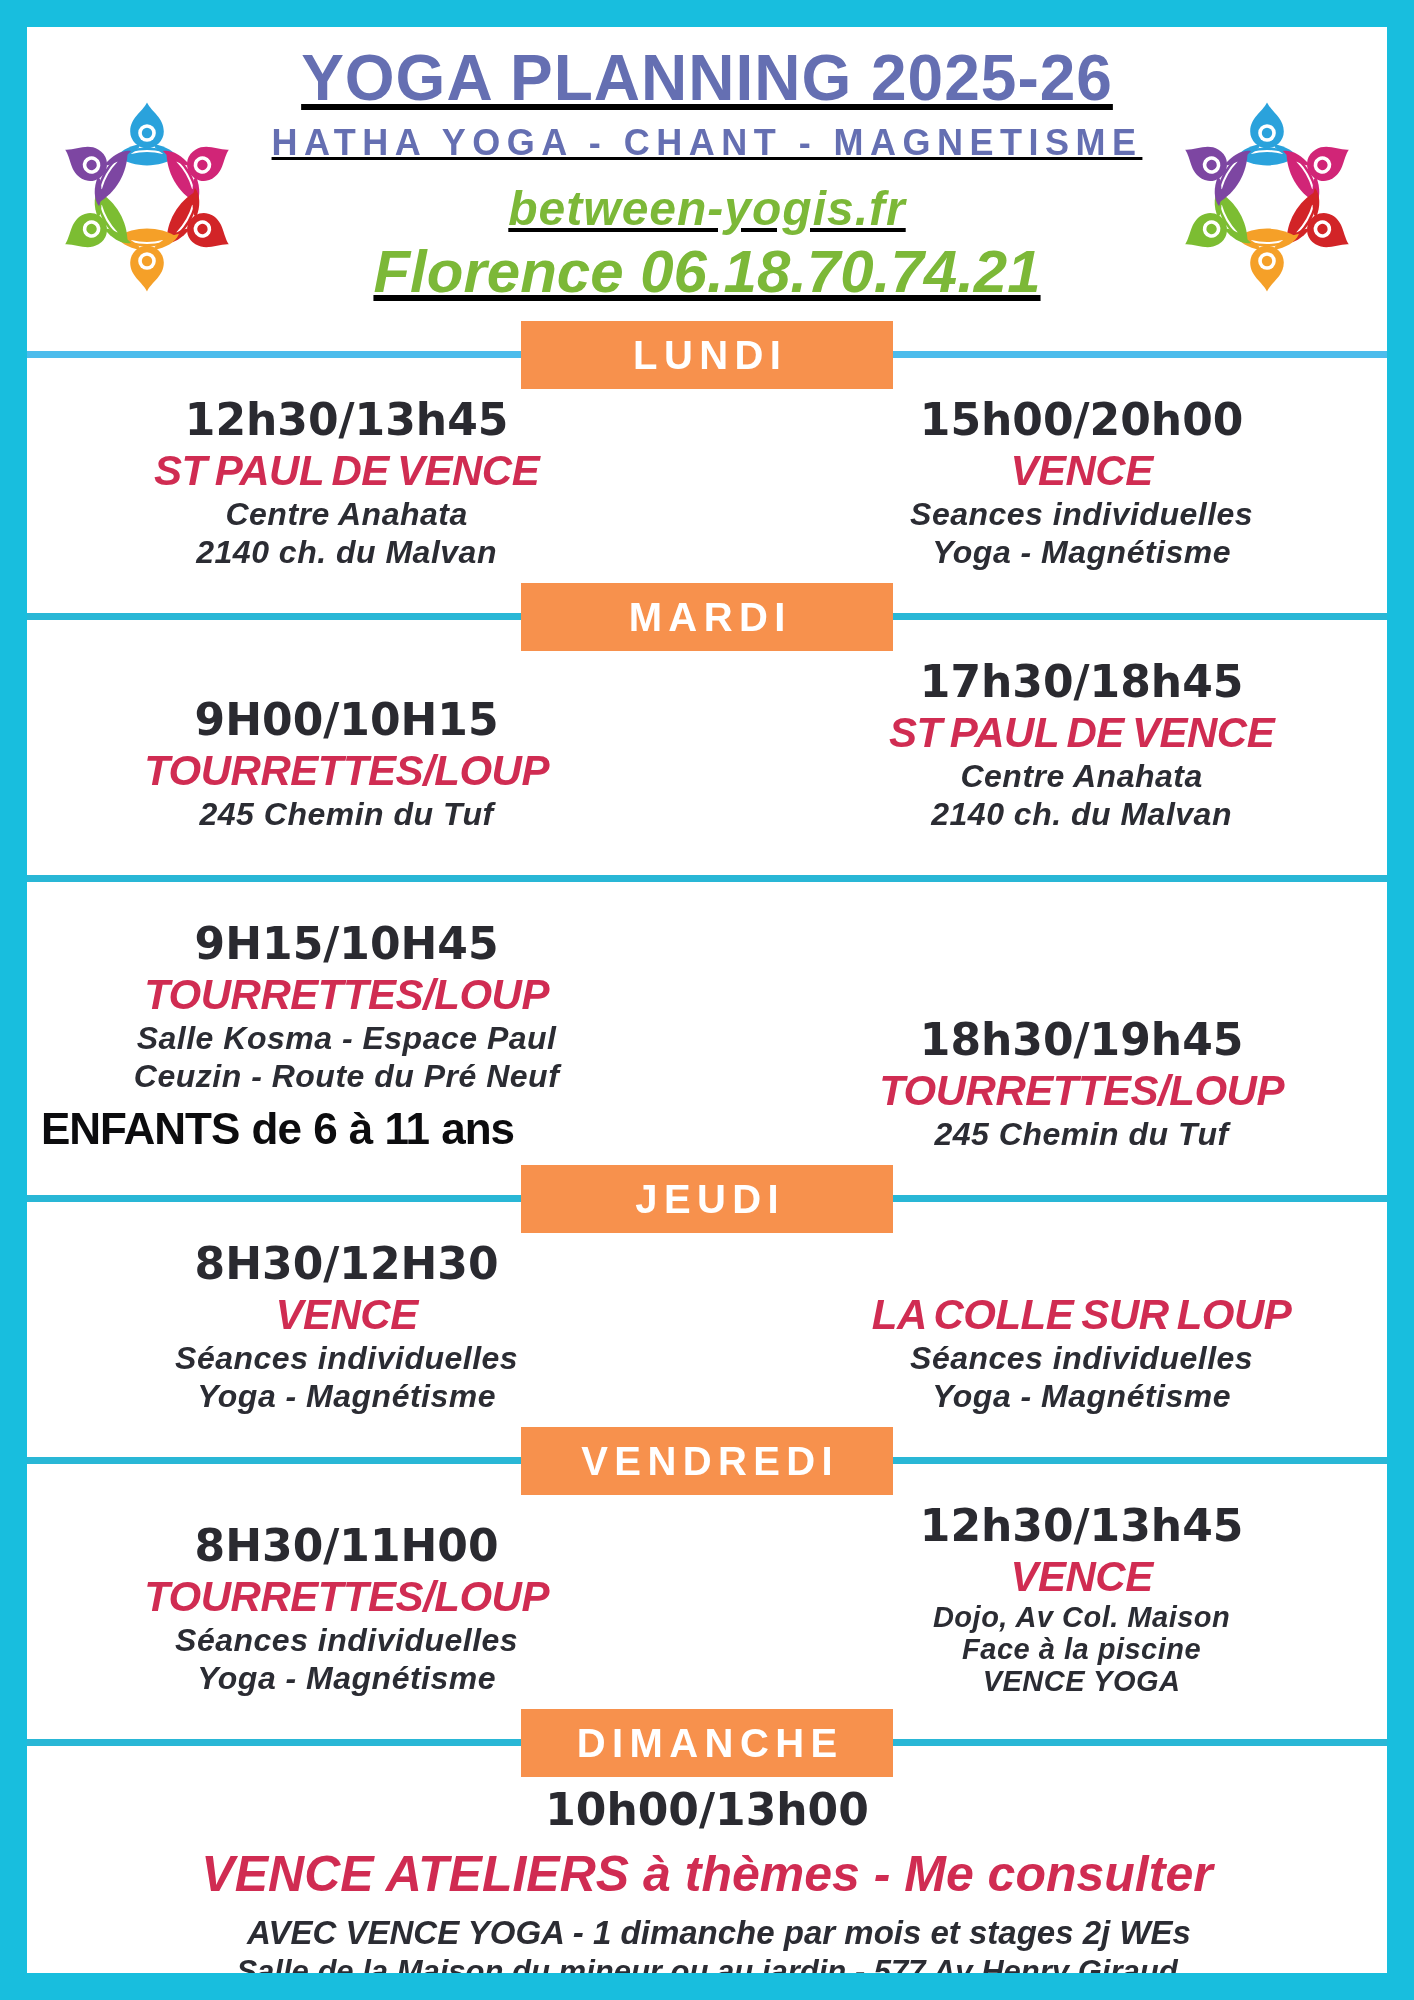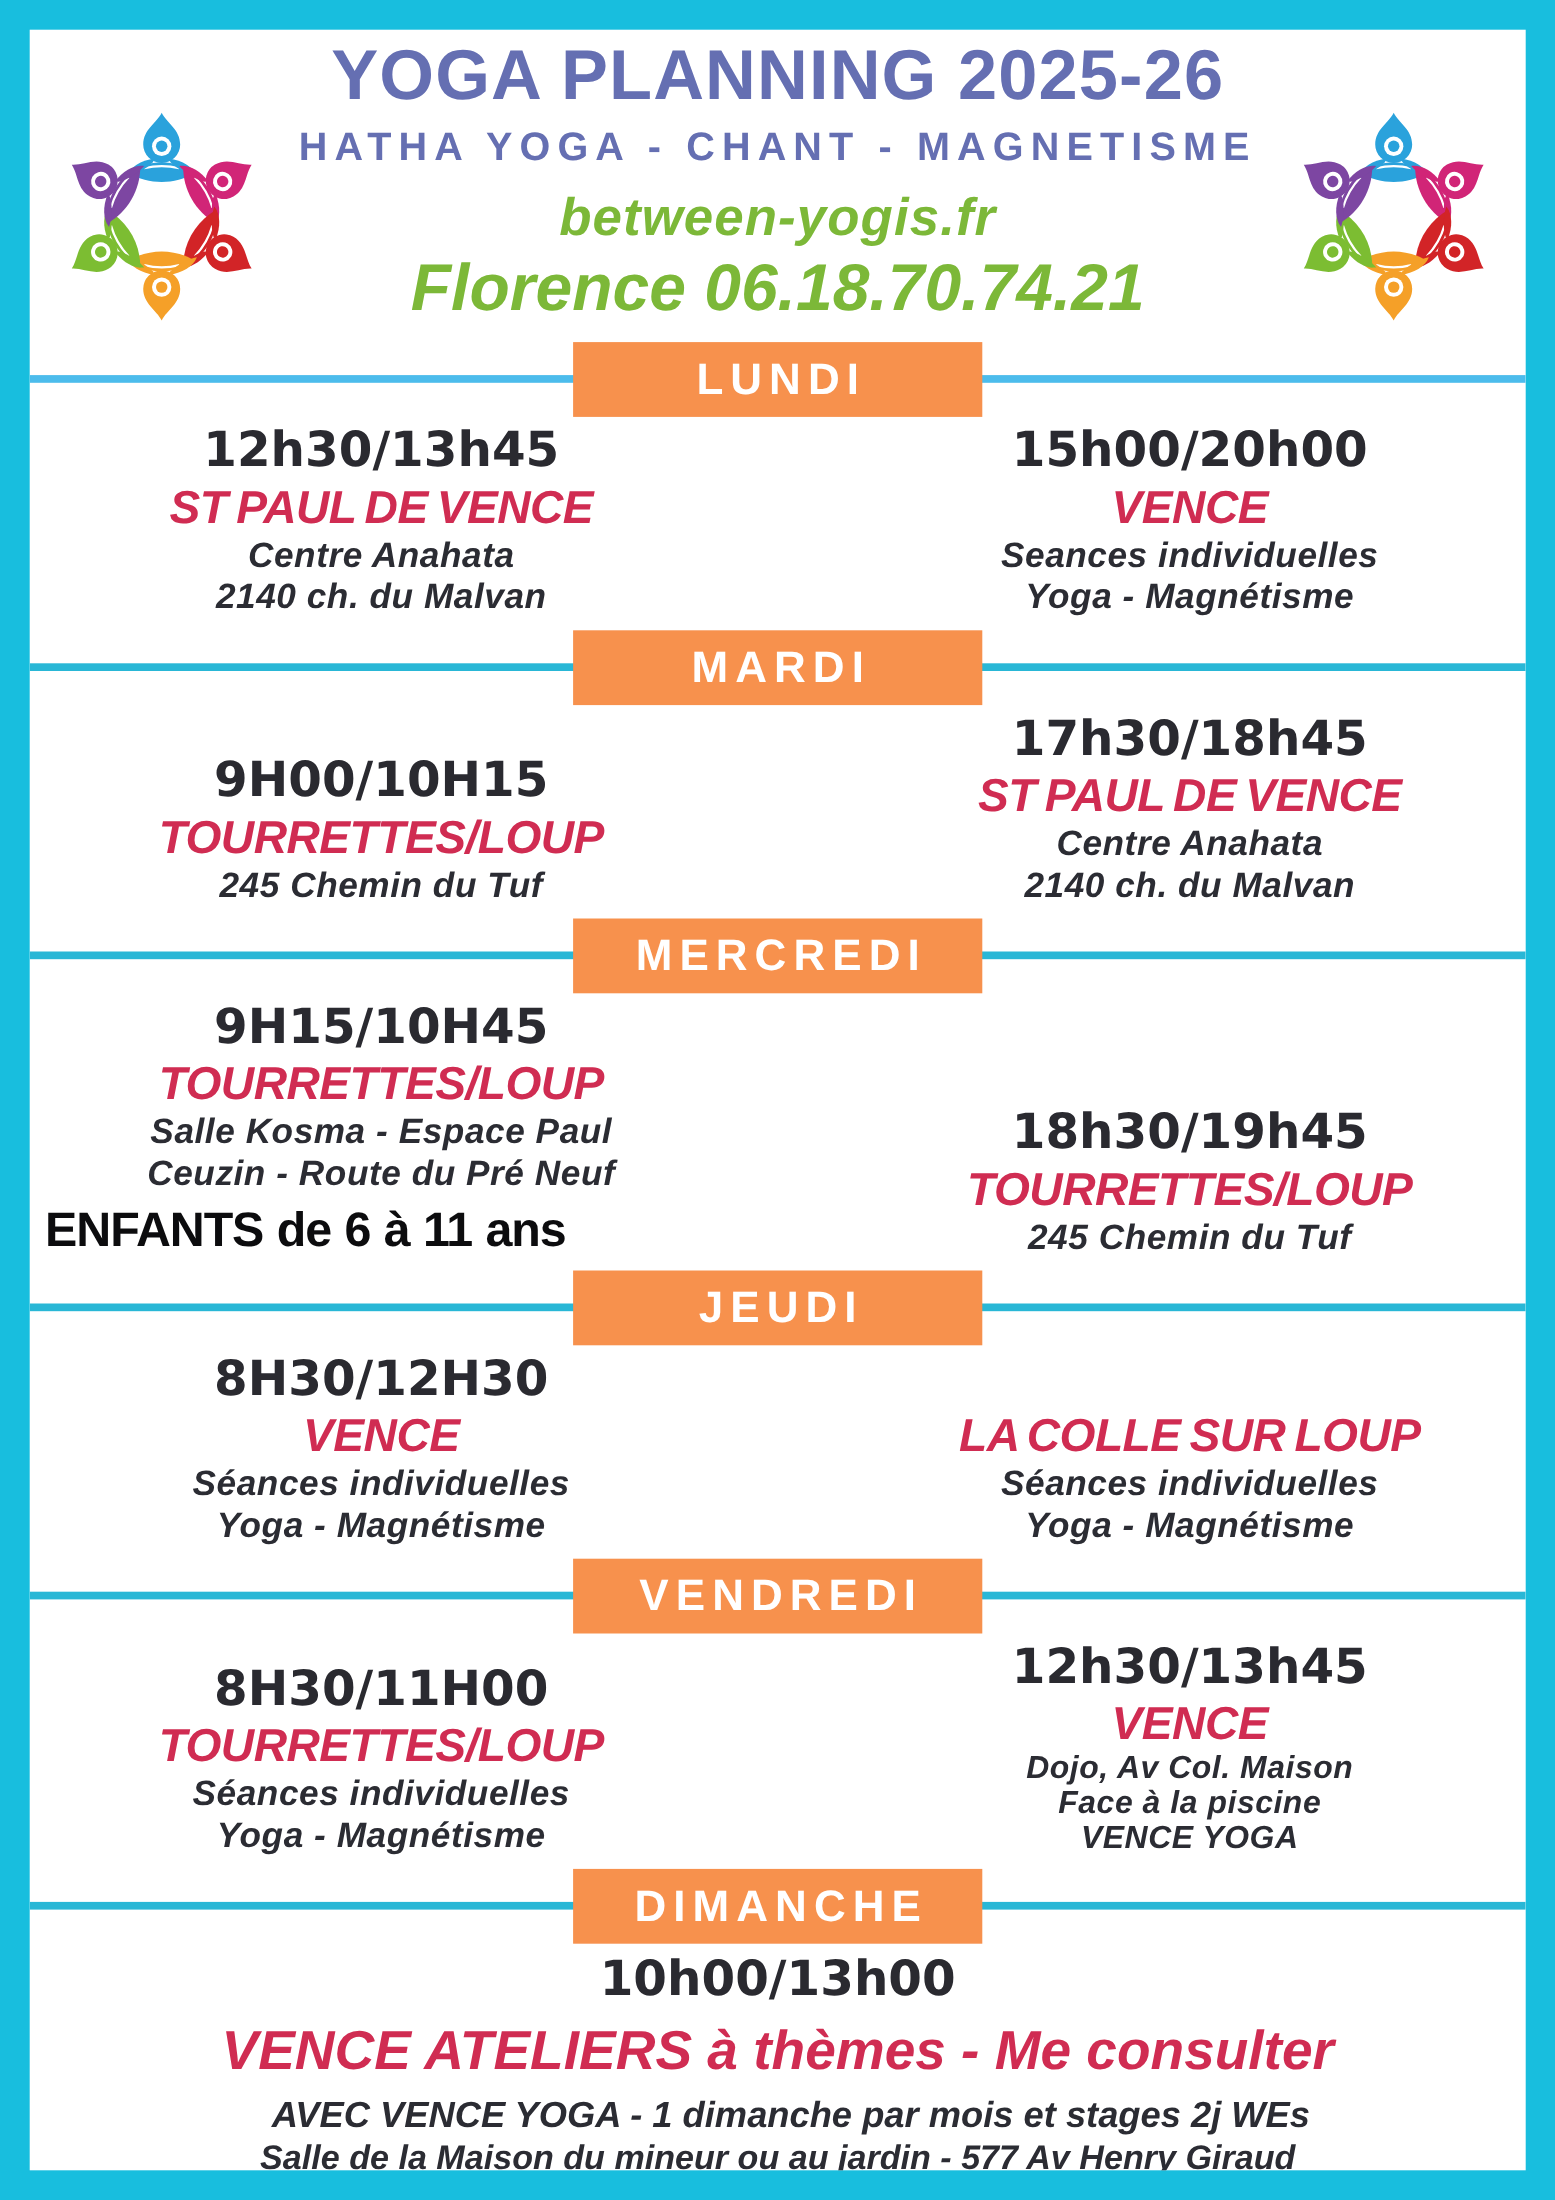--- a/index.html
+++ b/index.html
@@ -12,21 +12,21 @@
     font-family:"Liberation Sans","DejaVu Sans",sans-serif;
   }
   .sheet {
     position:relative;
     width:100%; height:100%;
     background:var(--sheet,#ffffff);
     overflow:hidden;
   }
 
   
-  .header { text-align:center; padding-top:6px; }
+  .header { text-align:center; padding-top:16px;text-decoration:underline; }
   .title {
     font-size:64px; line-height:70px; font-weight:800;
     color:var(--indigo,#656fb2); letter-spacing:1px;
   }
   .subtitle {
     margin-top:8px; font-size:36px; line-height:44px; font-weight:700;
     color:var(--indigo,#656fb2); letter-spacing:0.18em;
   }
   .site {
     margin-top:16px; font-size:48px; line-height:56px;
@@ -175,21 +175,20 @@
           <div class="detail">Centre Anahata</div>
           <div class="detail">2140 ch. du Malvan</div>
 
         </div>
       </div>
     </section>
 
     <section class="day">
       <div class="banner-row">
         <div class="day-line" style="background-color: rgb(41, 183, 214);"></div>
-        <div class="banner">MERCREDI</div>
       </div>
       <div class="cols">
         <div class="col col-left">
           <div class="time">9H15/10H45</div>
           <div class="place">TOURRETTES/LOUP</div>
           <div class="detail">Salle Kosma - Espace Paul</div>
           <div class="detail">Ceuzin - Route du Pré Neuf</div>
 
           <div class="extra">ENFANTS de 6 à 11 ans</div>
         </div>

